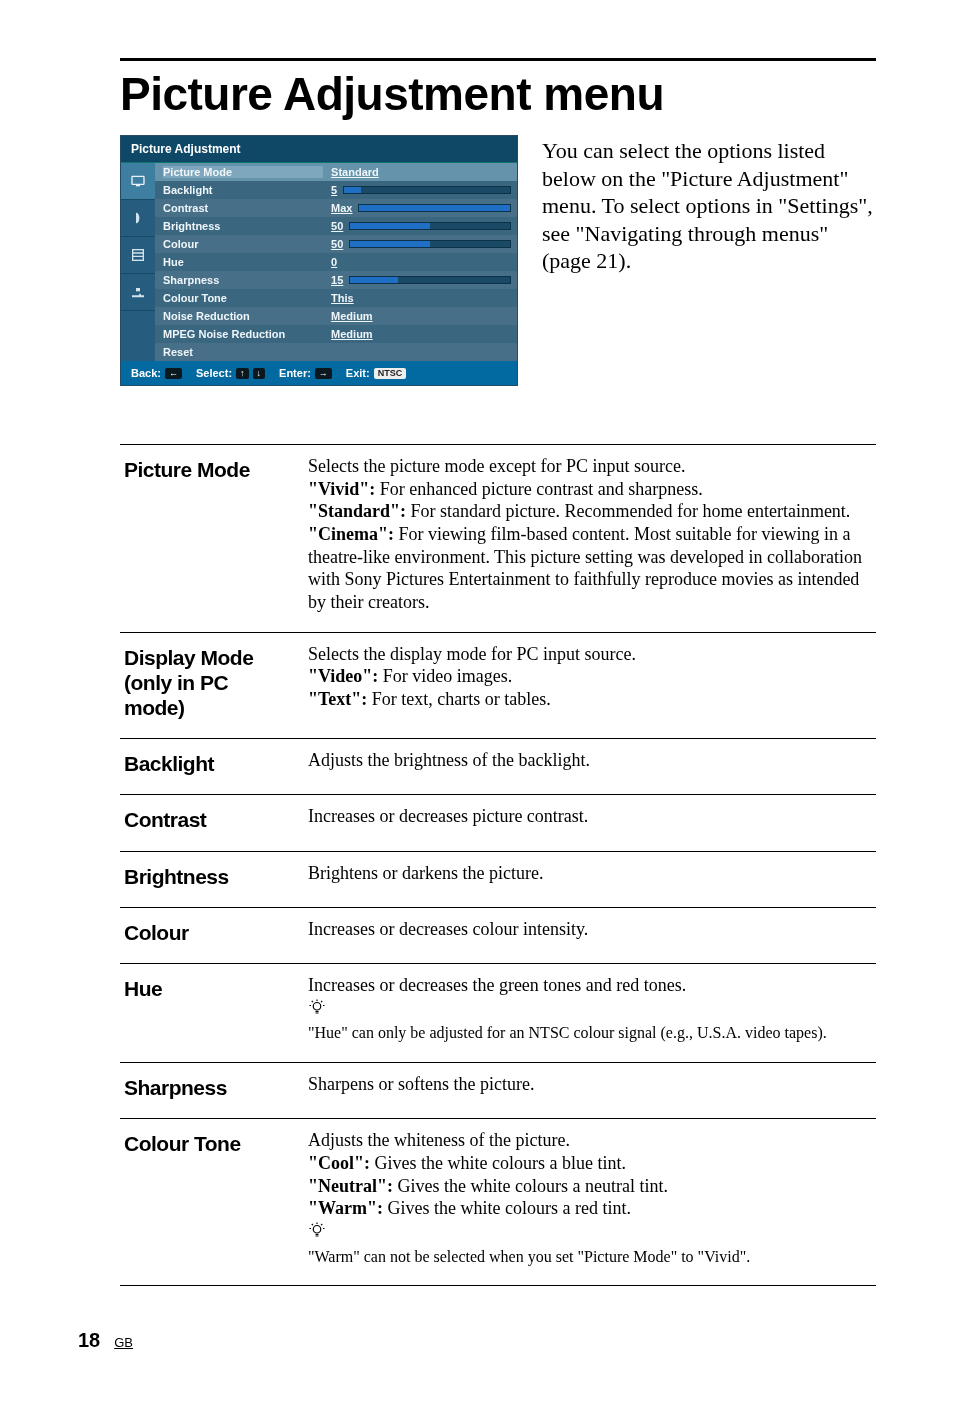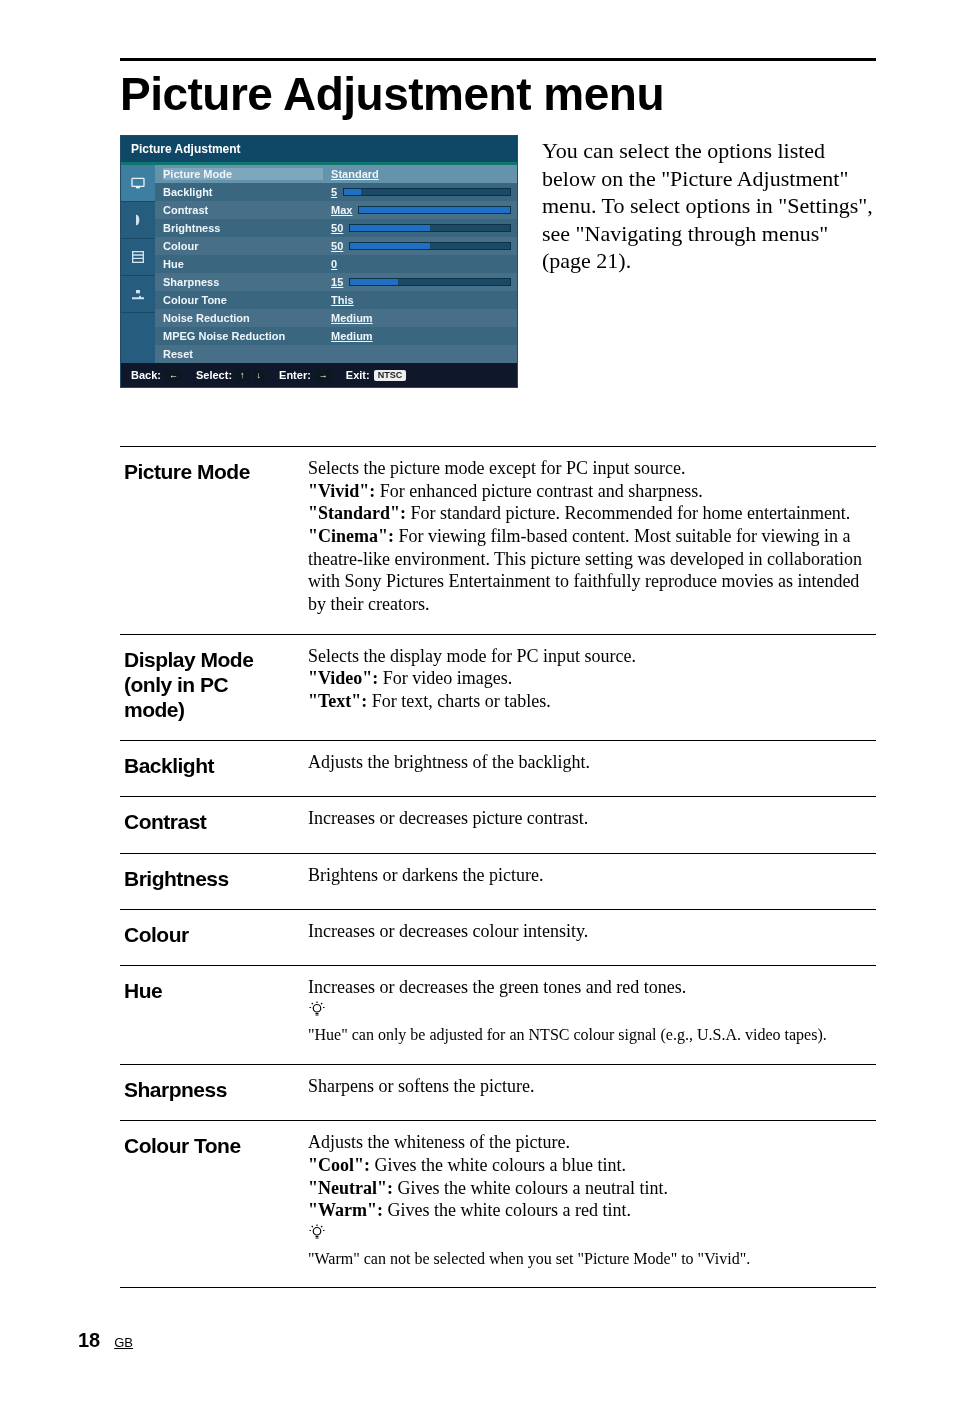--- a/index.html
+++ b/index.html
@@ -40,21 +40,21 @@
     font-size: 11px;
     color: #fff;
     background: #0c3853;
     border: 1px solid #244c66;
   }
   .osd-title {
     background: #0f4766;
     padding: 6px 10px;
     font-weight: bold;
     font-size: 12px;
-    border-bottom: 3px solid #0f766e;
+    border-bottom: 1px solid #0f766e;
   }
   .osd-body {
     display: flex;
   }
   .osd-side {
     width: 34px;
     background: #265d7e;
     display: flex;
     flex-direction: column;
     align-items: center;
@@ -109,21 +109,21 @@
     height: 6px;
     background: #1a4a66;
     border: 1px solid #0c324a;
   }
   .osd-slider .fill {
     position: absolute;
     top: 0; left: 0; bottom: 0;
     background: #1f6fc4;
   }
   .osd-foot {
-    background: #0f172a;
+    background: #0369a1;
     padding: 6px 10px;
     font-weight: bold;
     font-size: 11px;
     display: flex;
     gap: 14px;
     align-items: flex-end;
   }
   .key {
     display: inline-flex;
     align-items: center;

